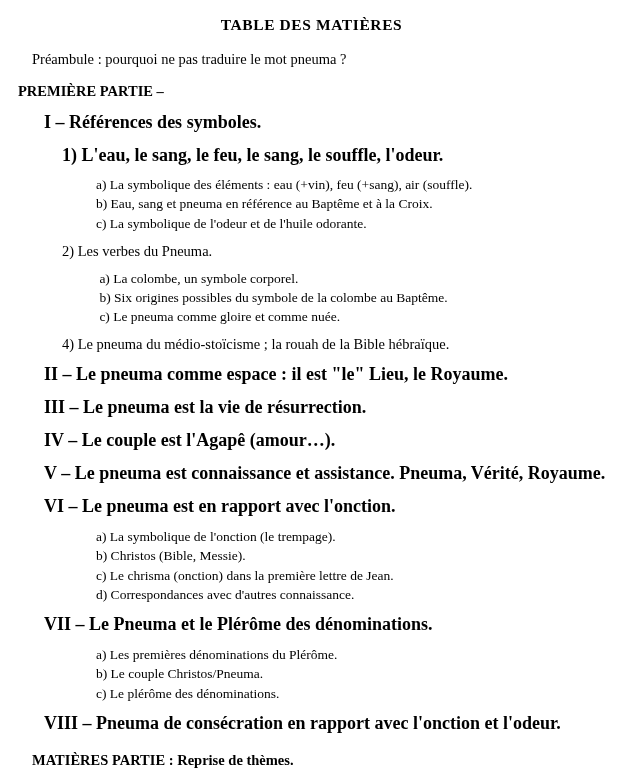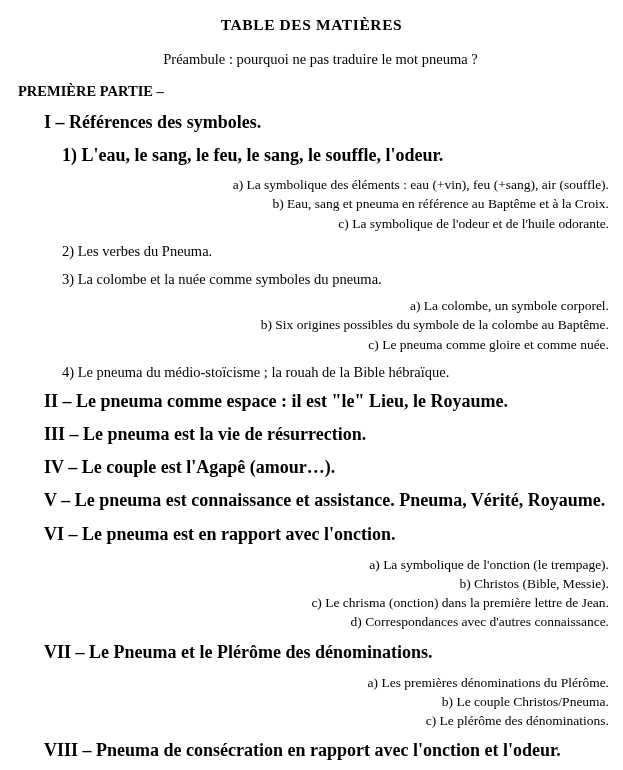--- a/index.html
+++ b/index.html
@@ -32,21 +32,20 @@
   .line {
     font-size: 14.5px;
     line-height: 1.28;
     white-space: pre-wrap;
   }
   
   .lvl-preamble {
     margin-left: 18px;
     margin-bottom: 13px;
     font-size: 14.5px;
-    text-align: center;
   }
   .lvl-part {
     font-weight: bold;
     font-size: 14.5px;
     margin-left: 4px;
     margin-bottom: 11px;
   }
   .lvl-part-2 {
     font-weight: bold;
     font-size: 14.5px;
@@ -70,21 +69,20 @@
     font-weight: normal;
     font-size: 14.5px;
     margin-left: 48px;
     margin-bottom: 9px;
   }
   .lvl-letter {
     font-weight: normal;
     font-size: 13.5px;
     margin-left: 82px;
     margin-bottom: 2px;
-    text-align: right;
   }
   .gap-after {
     margin-bottom: 10px;
   }
 </style>
 </head>
 <body>
 
 <div class="page">
 
@@ -95,21 +93,20 @@
   <div class="line lvl-part">PREMIÈRE PARTIE –</div>
 
   <div class="line lvl-roman">I – Références des symboles.</div>
 
   <div class="line lvl-num">1) L'eau, le sang, le feu, le sang, le souffle, l'odeur.</div>
   <div class="line lvl-letter">a) La symbolique des éléments : eau (+vin), feu (+sang), air (souffle).</div>
   <div class="line lvl-letter">b) Eau, sang et pneuma en référence au Baptême et à la Croix.</div>
   <div class="line lvl-letter gap-after">c) La symbolique de l'odeur et de l'huile odorante.</div>
 
   <div class="line lvl-num-plain">2) Les verbes du Pneuma.</div>
-  <div class="line lvl-num-plain">3) La colombe et la nuée comme symboles du pneuma.</div>
   <div class="line lvl-letter"> a) La colombe, un symbole corporel.</div>
   <div class="line lvl-letter"> b) Six origines possibles du symbole de la colombe au Baptême.</div>
   <div class="line lvl-letter gap-after"> c) Le pneuma comme gloire et comme nuée.</div>
 
   <div class="line lvl-num-plain">4) Le pneuma du médio-stoïcisme ; la rouah de la Bible hébraïque.</div>
 
   <div class="line lvl-roman">II – Le pneuma comme espace : il est "le" Lieu, le Royaume.</div>
   <div class="line lvl-roman">III – Le pneuma est la vie de résurrection.</div>
   <div class="line lvl-roman">IV – Le couple est l'Agapê (amour…).</div>
   <div class="line lvl-roman">V – Le pneuma est connaissance et assistance. Pneuma, Vérité, Royaume.</div>

